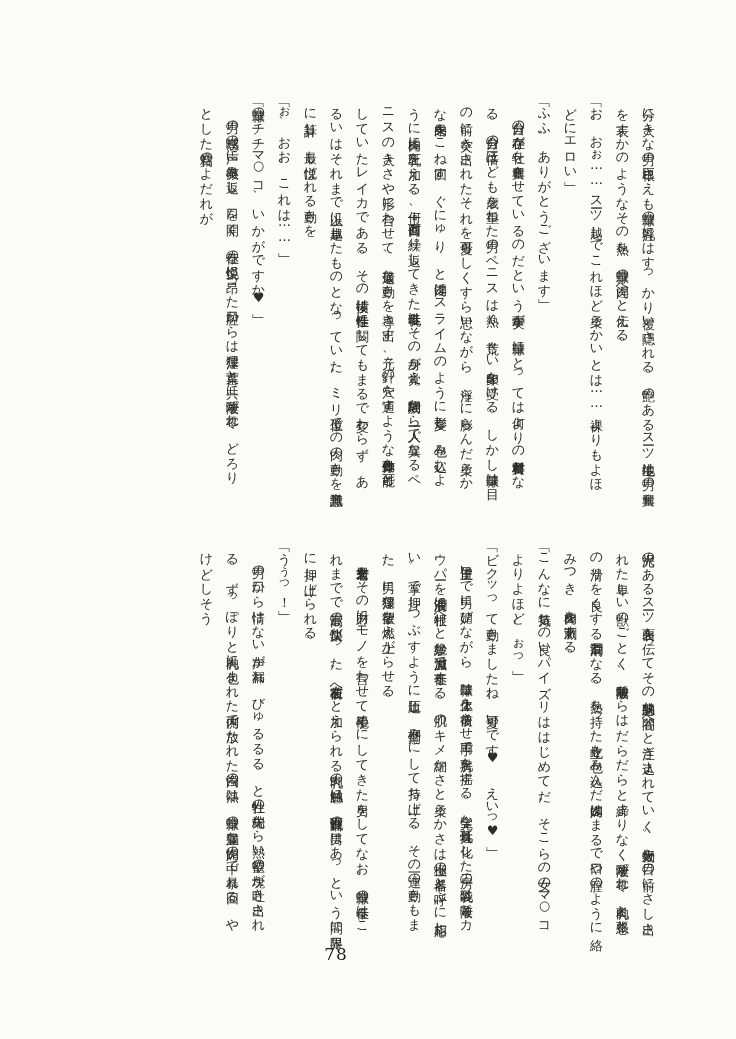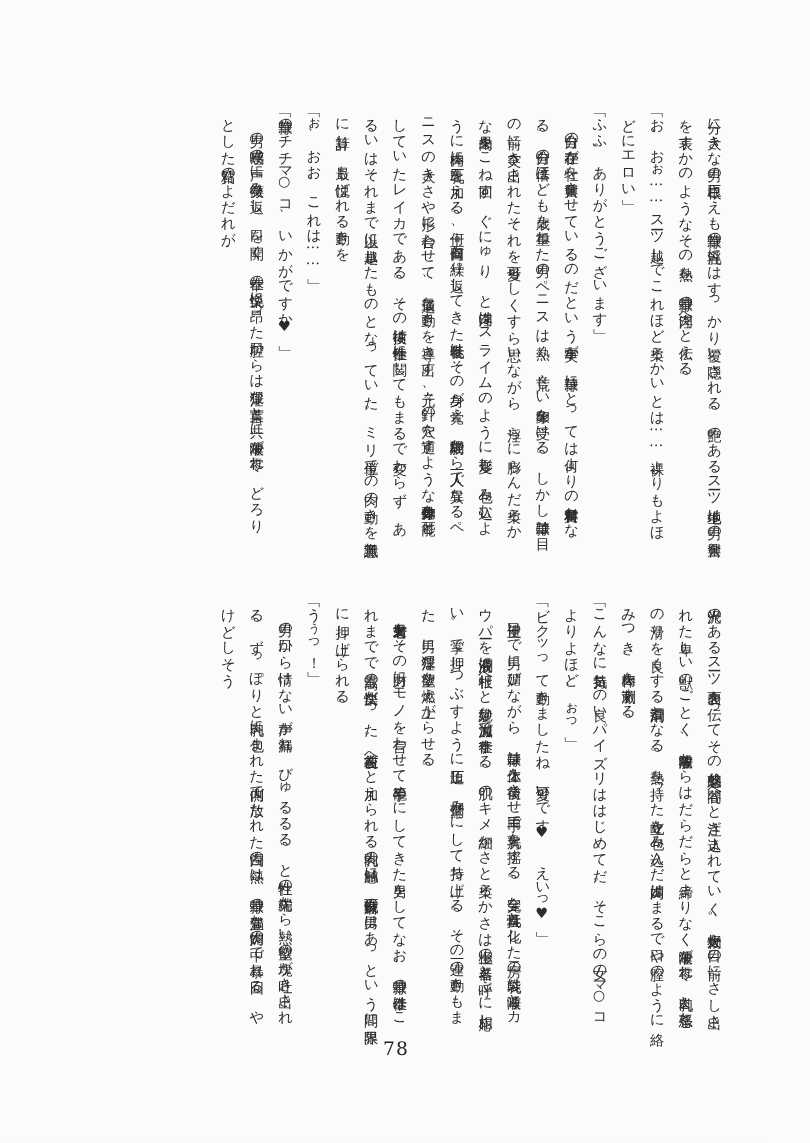--- a/index.html
+++ b/index.html
@@ -39,21 +39,20 @@
   .para.indent { text-indent: 1em; }
   .page-number {
     position: absolute;
     top: 944px;
     left: 0;
     width: 672px;
     text-align: center;
     font-size: 17px;
     letter-spacing: 1px;
     color: #222;
-    padding-left: 24px;
   }
 </style>
 </head>
 <body>
 
 <div class="page">
 
   <div class="vtext vtext-top">
     <p class="para">分に大きな男の巨根さえも隷華の淫乳にはすっかり覆い隠される。艶のあるスーツ生地は男の興奮を表すかのようなその熱を、隷華の淫肉へと伝える。</p>
     <p class="para">「お、おぉ……スーツ越しでこれほど柔らかいとは……裸よりもよほどにエロい」</p>

